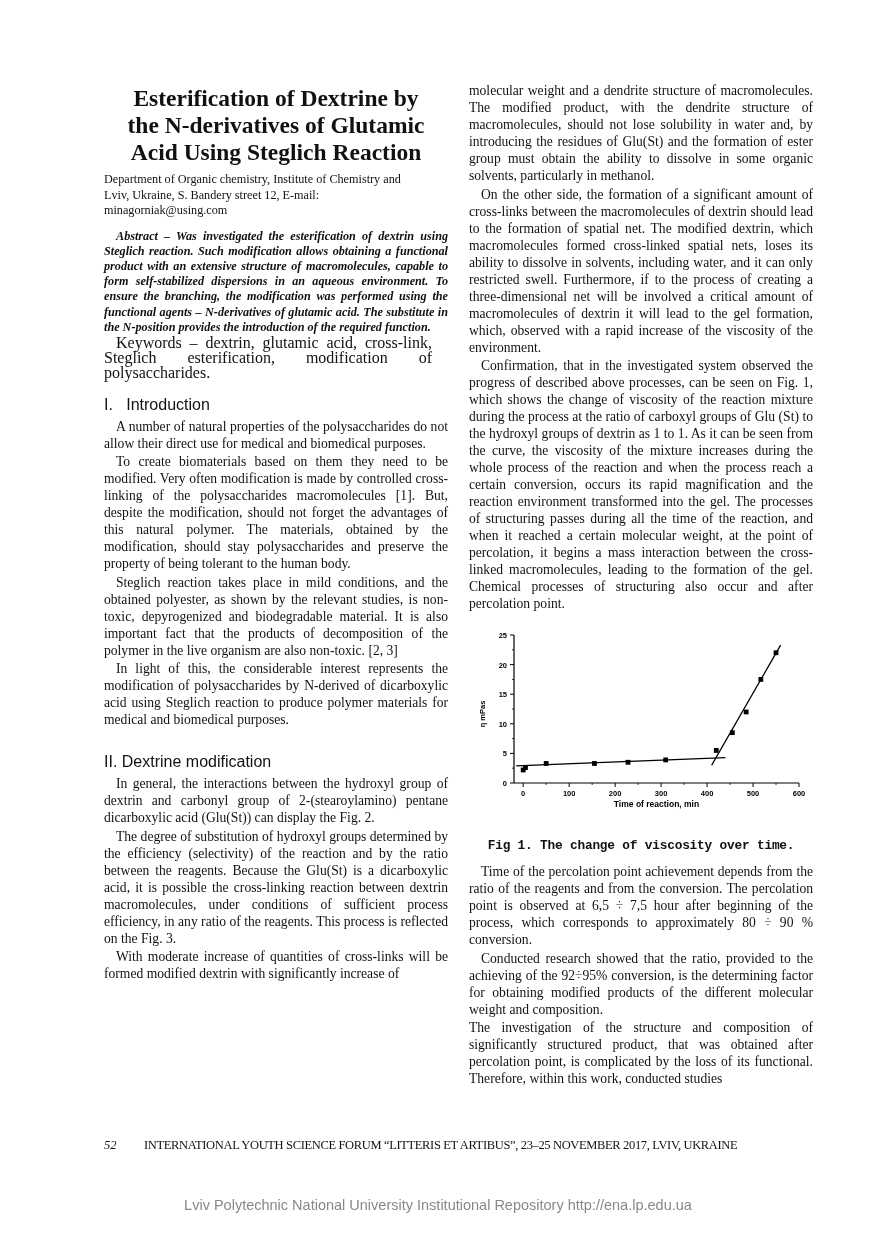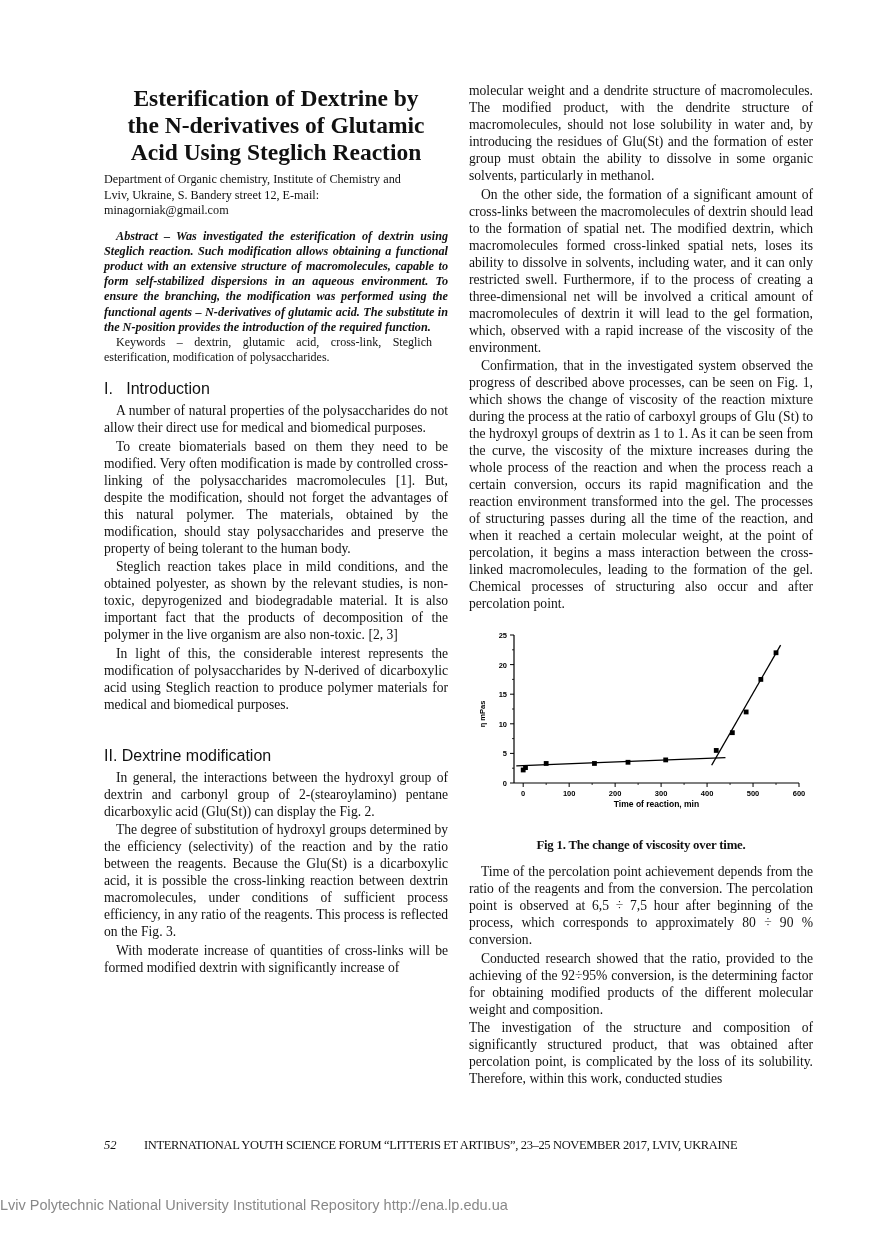--- a/index.html
+++ b/index.html
@@ -6,59 +6,59 @@
   body { width: 876px; height: 1240px; position: relative; overflow: hidden;
          font-family: "Liberation Serif", serif; color: #111; }
   .page { position: absolute; left: 0; top: 0; width: 876px; height: 1240px; }
   .col { position: absolute; top: 82px; width: 344px; }
   .col-left { left: 104px; }
   .col-right { left: 469px; top: 82px; }
   .title { font-weight: bold; font-size: 23.5px; line-height: 27px; text-align: center; margin: 3px 0 6px 0; }
   .authors { font-size: 17px; line-height: 20.5px; text-align: center; margin: 0 0 8px 0; }
   .affil { font-size: 12.2px; line-height: 15.5px; text-align: left; margin: 0 0 10px 0; }
   .abstract { font-size: 12.2px; line-height: 15.2px; font-style: italic; font-weight: bold; text-align: justify; text-indent: 12px; margin: 0; }
-  .keywords { font-size: 12px; line-height: 15.2px; text-align: justify; text-indent: 12px; margin: 0 16px 14px 0; }
+  .keywords { font-size: 16px; line-height: 15.2px; text-align: justify; text-indent: 12px; margin: 0 16px 14px 0; }
   .section-h { font-family: "Liberation Sans", sans-serif; font-size: 16px; line-height: 20px; text-align: left; margin: 10px 0 3px 0; }
   p.body { font-size: 13.6px; line-height: 17px; text-align: justify; text-indent: 12px; margin: 0 0 1.5px 0; }
   p.body.noindent { text-indent: 0; }
   .figure { position: relative; width: 344px; height: 200px; margin: 18px 0 8px 0; }
-  .fig-caption { font-size: 12.8px; text-align: center; font-weight: bold; font-family: Liberation Serif, serif; margin: 0 0 10px 0; letter-spacing: -0.2px; }
+  .fig-caption { font-size: 12.8px; text-align: center; font-weight: bold; font-family: Liberation Mono, monospace; margin: 0 0 10px 0; letter-spacing: -0.2px; }
   .footer-line { position: absolute; left: 104px; top: 1138px; width: 700px; font-size: 12.5px; }
   .footer-line .pg { display: inline-block; width: 40px; font-style: italic; }
   .footer-line .conf { letter-spacing: -0.35px; }
-  .repo { position: absolute; left: 0; top: 1197px; width: 876px; text-align: left;
+  .repo { position: absolute; left: 0; top: 1197px; width: 876px; text-align: center;
           font-family: "Liberation Sans", sans-serif; font-size: 14.5px; color: #888888; }
   svg text { font-family: "Liberation Sans", sans-serif; }
 </style>
 </head>
 <body>
 
 <div class="page">
 
   <div class="col col-left">
     <div class="title">
       <div>Esterification of Dextrine by</div>
       <div>the N-derivatives of Glutamic</div>
       <div>Acid Using Steglich Reaction</div>
     </div>
     <div class="affil">
       <div>Department of Organic chemistry, Institute of Chemistry and</div>
       <div>Lviv, Ukraine, S. Bandery street 12, E-mail:</div>
-      <div>minagorniak@gmail.com</div>
+      <div>minagorniak@using.com</div>
     </div>
     <p class="abstract">Abstract – Was investigated the esterification of dextrin using Steglich reaction. Such modification allows obtaining a functional product with an extensive structure of macromolecules, capable to form self-stabilized dispersions in an aqueous environment. To ensure the branching, the modification was performed using the functional agents – N-derivatives of glutamic acid. The substitute in the N-position provides the introduction of the required function.</p>
     <p class="keywords">Keywords – dextrin, glutamic acid, cross-link, Steglich esterification, modification of polysaccharides.</p>
 
     <div class="section-h" style="white-space: pre;">I.   Introduction</div>
     <p class="body">A number of natural properties of the polysaccharides do not allow their direct use for medical and biomedical purposes.</p>
     <p class="body">To create biomaterials based on them they need to be modified. Very often modification is made by controlled cross-linking of the polysaccharides macromolecules [1]. But, despite the modification, should not forget the advantages of this natural polymer. The materials, obtained by the modification, should stay polysaccharides and preserve the property of being tolerant to the human body.</p>
     <p class="body">Steglich reaction takes place in mild conditions, and the obtained polyester, as shown by the relevant studies, is non-toxic, depyrogenized and biodegradable material.  It is also important fact that the products of decomposition of the polymer in the live organism are also non-toxic. [2, 3]</p>
     <p class="body">In light of this, the considerable interest represents the modification of polysaccharides by N-derived of dicarboxylic acid using Steglich reaction to produce polymer materials for medical and biomedical purposes.</p>
 
-    <div class="section-h" style="margin-top:33px;">II. Dextrine modification</div>
+    <div class="section-h" style="margin-top:24px;">II. Dextrine modification</div>
     <p class="body">In general, the interactions between the hydroxyl group of dextrin and carbonyl group of 2-(stearoylamino) pentane dicarboxylic acid (Glu(St)) can display the Fig. 2.</p>
     <p class="body">The degree of substitution of hydroxyl groups determined by the efficiency (selectivity) of the reaction and by the ratio between the reagents. Because the Glu(St) is a dicarboxylic acid, it is possible the cross-linking reaction between dextrin macromolecules, under conditions of sufficient process efficiency, in any ratio of the reagents. This process is reflected on the Fig. 3.</p>
     <p class="body">With moderate increase of quantities of cross-links will be formed modified dextrin with significantly increase of</p>
   </div>
 
   <div class="col col-right">
     <p class="body noindent">molecular weight and a dendrite structure of macromolecules. The modified product, with the dendrite structure of macromolecules, should not lose solubility in water and, by introducing the residues of Glu(St) and the formation of ester group must obtain the ability to dissolve in some organic solvents, particularly in methanol.</p>
     <p class="body">On the other side, the formation of a significant amount of cross-links between the macromolecules of dextrin should lead to the formation of spatial net. The modified dextrin, which macromolecules formed cross-linked spatial nets, loses its ability to dissolve in solvents, including water, and it can only restricted swell. Furthermore, if to the process of creating a three-dimensional net will be involved a critical amount of macromolecules of dextrin it will lead to the gel formation, which, observed with a rapid increase of the viscosity of the environment.</p>
     <p class="body">Confirmation, that in the investigated system observed the progress of described above processes, can be seen on Fig. 1, which shows the change of  viscosity of the reaction mixture during the process at the ratio of carboxyl groups of Glu (St) to the hydroxyl groups of dextrin as 1 to 1. As it can be seen from the  curve, the viscosity of the mixture increases during the whole process of the reaction and when the process reach a certain conversion, occurs its rapid magnification and the reaction environment transformed into the gel. The processes of structuring passes during all the time of the reaction, and when it reached a certain molecular weight, at the point of percolation, it begins a mass interaction between the cross-linked macromolecules, leading to the formation of the gel. Chemical processes of structuring also occur and after percolation point.</p>
 
@@ -117,20 +117,20 @@
           <rect x="260.94677419354844" y="100.28" width="4.8" height="4.8" fill="#000"></rect>
           <rect x="274.73709677419356" y="79.56" width="4.8" height="4.8" fill="#000"></rect>
           <rect x="289.44677419354844" y="47.00000000000001" width="4.8" height="4.8" fill="#000"></rect>
           <rect x="304.6161290322581" y="20.359999999999992" width="4.8" height="4.8" fill="#000"></rect>
         </svg>
     </div>
     <div class="fig-caption">Fig 1. The change of viscosity over time.</div>
 
     <p class="body">Time of the percolation point achievement depends from the ratio of the reagents and from the conversion. The percolation point is observed at 6,5 ÷ 7,5 hour after beginning of the process, which corresponds to approximately 80 ÷ 90 % conversion.</p>
     <p class="body">Conducted research showed that the ratio, provided to the achieving of the 92÷95% conversion, is the determining factor for obtaining modified products of the different molecular weight and composition.</p>
-    <p class="body noindent">The investigation of the structure and composition of significantly structured product, that was obtained after percolation point, is complicated by the loss of its solubility. Therefore, within this work, conducted studies</p>
+    <p class="body noindent">The investigation of the structure and composition of significantly structured product, that was obtained after percolation point, is complicated by the loss of its functional. Therefore, within this work, conducted studies</p>
   </div>
 
   <div class="footer-line">
     <span class="pg">52</span><span class="conf">INTERNATIONAL YOUTH SCIENCE FORUM “LITTERIS ET ARTIBUS”, 23–25 NOVEMBER 2017, LVIV, UKRAINE</span>
   </div>
   <div class="repo">Lviv Polytechnic National University Institutional Repository http://ena.lp.edu.ua</div>
 </div>
 
 </body></html>

